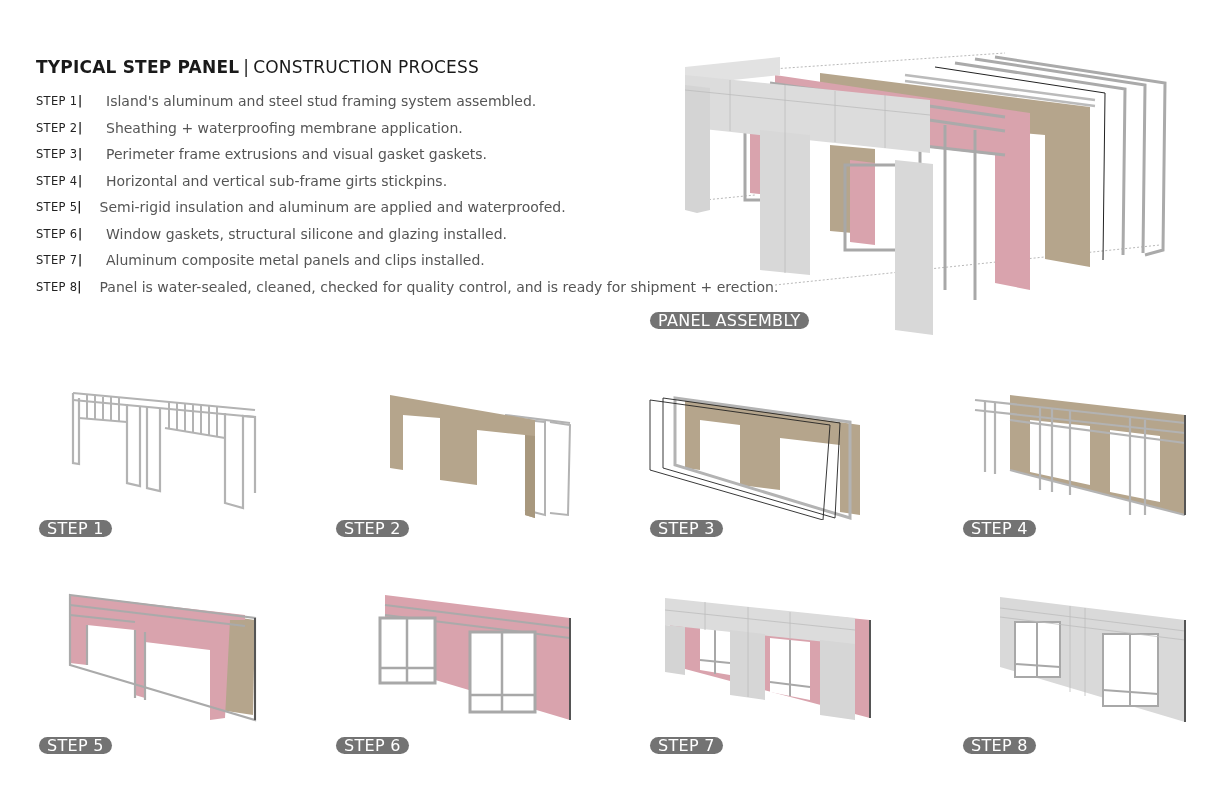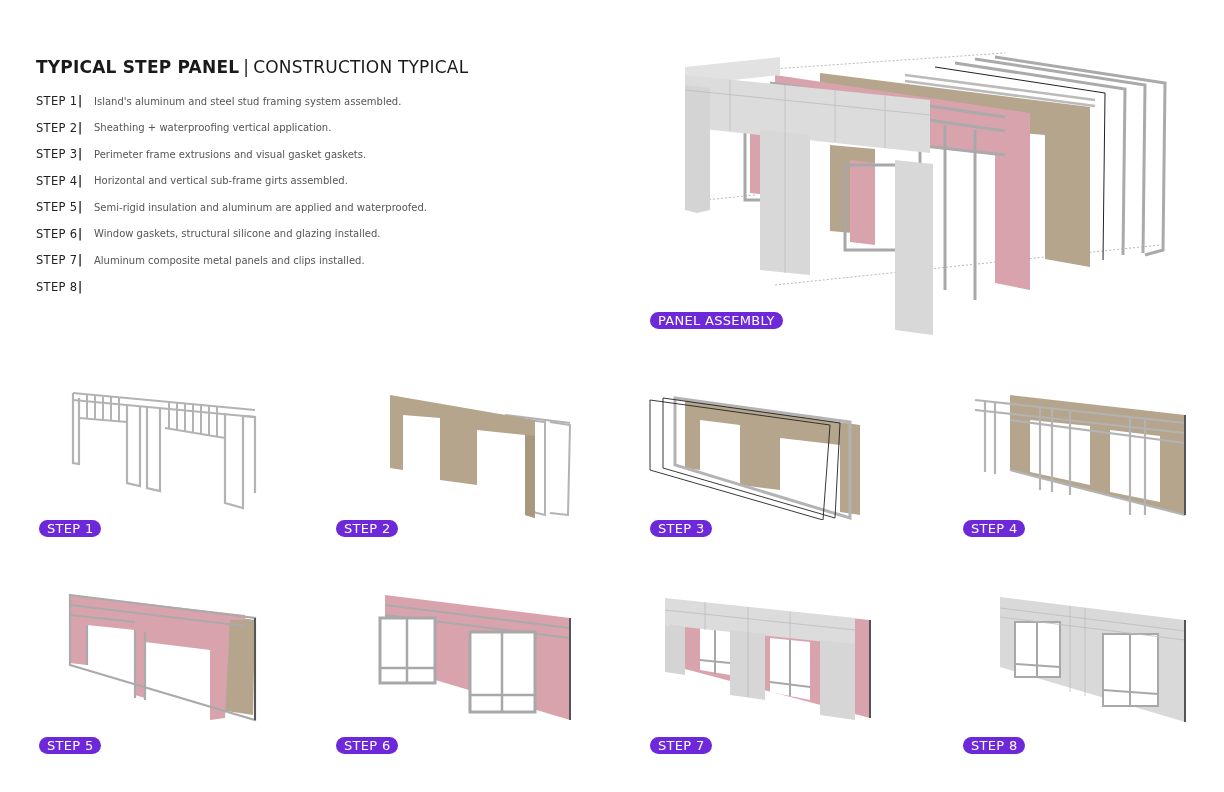--- a/index.html
+++ b/index.html
@@ -8,76 +8,77 @@
 
   .title { position: absolute; left: 36px; top: 57px; font-size: 17px; letter-spacing: 0.2px; white-space: nowrap; }
   .title .bold { font-weight: bold; }
   .title .sep { font-weight: normal; margin: 0 4px; }
   .title .light { font-weight: normal; }
 
   .steps { position: absolute; left: 36px; top: 88px; width: 520px; }
   .step-row { height: 26.5px; display: flex; align-items: center; white-space: nowrap; }
   .step-row .num { font-size: 11.5px; color: #222; width: 42px; letter-spacing: 0.3px; }
   .step-row .bar { font-size: 11.5px; color: #222; width: 10px; font-weight: bold; }
-  .step-row .desc { font-size: 10px; color: #555; margin-left: 6px; }
+  .step-row .desc { font-size: 14px; color: #555; margin-left: 18px; }
 
   .badge {
-    position: absolute; background: #6d28d9; color: #ffffff; border-radius: 10px;
-    font-size: 13px; height: 17px; line-height: 17px; padding: 0 8px; white-space: nowrap; letter-spacing: 0.3px;
+    position: absolute; background: #737373; color: #ffffff; border-radius: 10px;
+    font-size: 16px; height: 17px; line-height: 17px; padding: 0 8px; white-space: nowrap; letter-spacing: 0.3px;
   }
 
   .fig { position: absolute; }
   svg { display: block; }
 </style>
 </head>
 <body>
 
 <div class="title">
-  <span class="bold">TYPICAL STEP PANEL</span><span class="sep">|</span><span class="light">CONSTRUCTION TYPICAL</span>
+  <span class="bold">TYPICAL STEP PANEL</span><span class="sep">|</span><span class="light">CONSTRUCTION PROCESS</span>
 </div>
 
 <div class="steps">
   <div class="step-row">
       <span class="num">STEP 1</span>
       <span class="bar">|</span>
       <span class="desc">Island's aluminum and steel stud framing system assembled.</span>
     </div>
   <div class="step-row">
       <span class="num">STEP 2</span>
       <span class="bar">|</span>
-      <span class="desc">Sheathing + waterproofing vertical application.</span>
+      <span class="desc">Sheathing + waterproofing membrane application.</span>
     </div>
   <div class="step-row">
       <span class="num">STEP 3</span>
       <span class="bar">|</span>
       <span class="desc">Perimeter frame extrusions and visual gasket gaskets.</span>
     </div>
   <div class="step-row">
       <span class="num">STEP 4</span>
       <span class="bar">|</span>
-      <span class="desc">Horizontal and vertical sub-frame girts assembled.</span>
+      <span class="desc">Horizontal and vertical sub-frame girts stickpins.</span>
     </div>
   <div class="step-row">
       <span class="num">STEP 5</span>
       <span class="bar">|</span>
       <span class="desc">Semi-rigid insulation and aluminum are applied and waterproofed.</span>
     </div>
   <div class="step-row">
       <span class="num">STEP 6</span>
       <span class="bar">|</span>
       <span class="desc">Window gaskets, structural silicone and glazing installed.</span>
     </div>
   <div class="step-row">
       <span class="num">STEP 7</span>
       <span class="bar">|</span>
       <span class="desc">Aluminum composite metal panels and clips installed.</span>
     </div>
   <div class="step-row">
       <span class="num">STEP 8</span>
       <span class="bar">|</span>
+      <span class="desc">Panel is water-sealed, cleaned, checked for quality control, and is ready for shipment + erection.</span>
     </div>
 </div>
 
 <div class="fig" style="left:675px; top:45px; width:505px; height:290px;">
   <svg width="505" height="290" viewBox="0 0 505 290">
 
     <g stroke="#999" stroke-width="0.7" stroke-dasharray="2,2" fill="none">
       <line x1="10" y1="30" x2="330" y2="8"></line>
       <line x1="100" y1="240" x2="485" y2="200"></line>
       <line x1="30" y1="155" x2="80" y2="150"></line>

